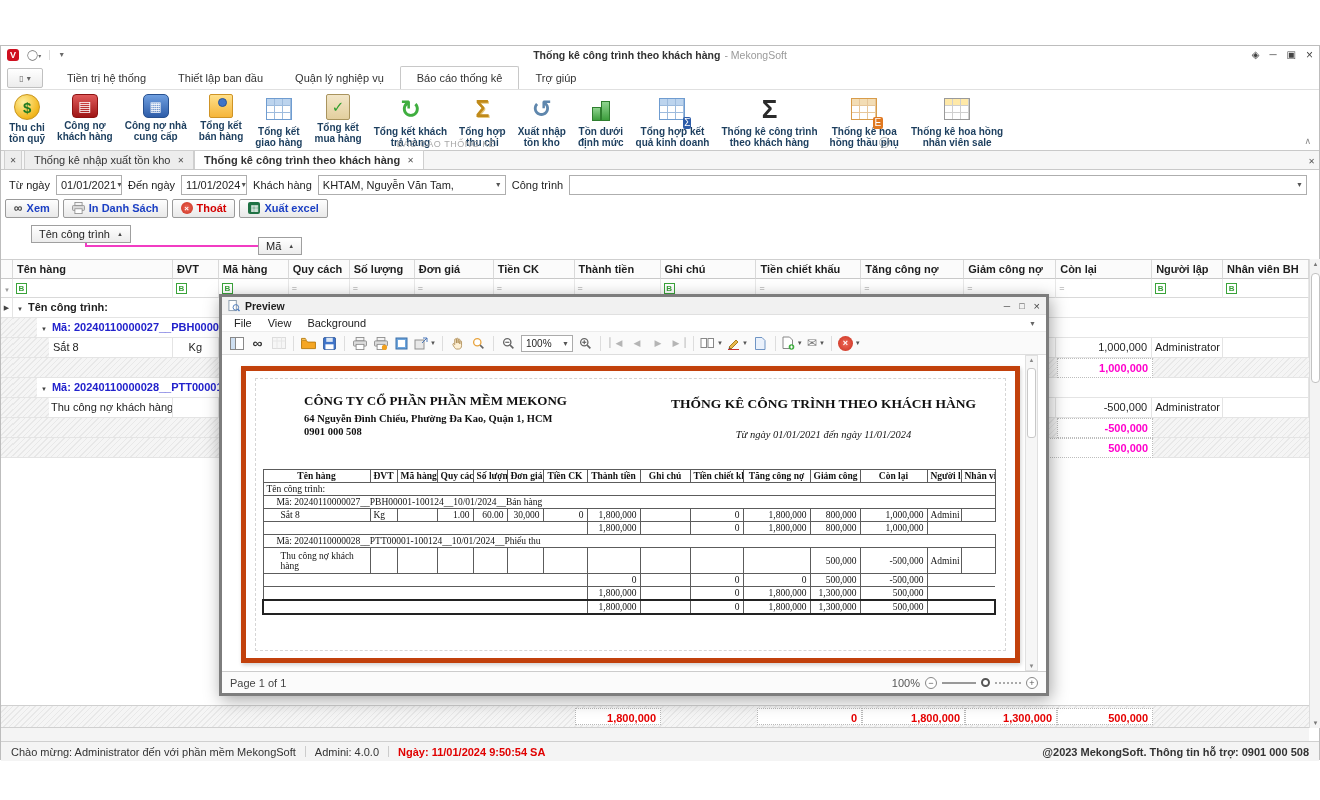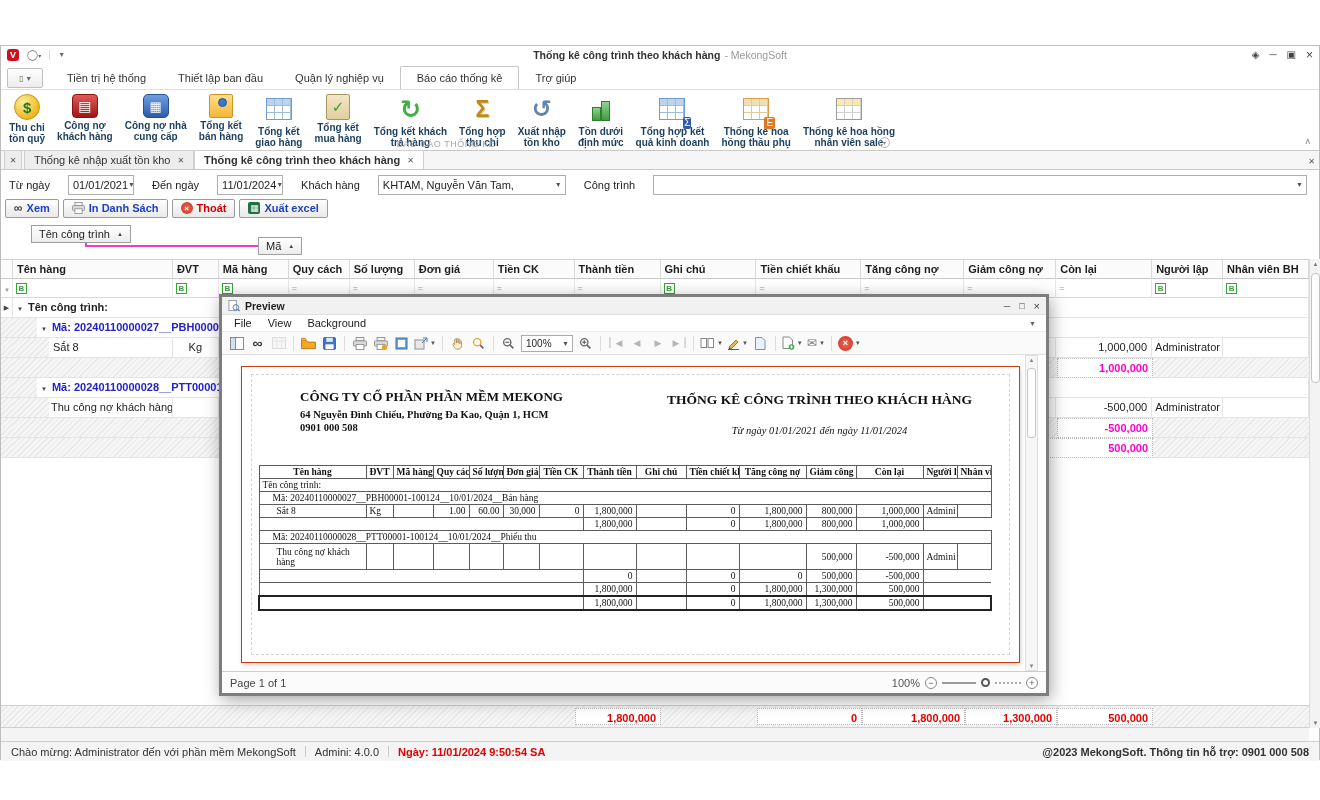--- a/index.html
+++ b/index.html
@@ -62,21 +62,21 @@
 .launcher{position:absolute;left:878px;bottom:2px;width:11px;height:11px;border:1px solid #b5b5b5;border-radius:50%;color:#8a8a8a;font-size:6px;display:flex;align-items:center;justify-content:center}
 .collapse{position:absolute;right:8px;bottom:4px;color:#8a8a8a;font-size:9px}
 
 .doctabs{position:absolute;left:0;top:105px;width:100%;height:19px;background:#f6f6f6;border-bottom:1px solid #c9c9c9;display:flex;align-items:flex-end}
 .dtabx{width:18px;height:19px;border:1px solid #cfcfcf;border-bottom:none;background:#ededed;display:flex;align-items:center;justify-content:center;font-size:8px;font-weight:bold;color:#555;margin-left:3px}
 .dtab{height:19px;display:flex;align-items:center;gap:7px;padding:0 9px;border:1px solid #cfcfcf;border-bottom:none;background:#ededed;color:#333}
 .dtab.active{background:#fff;font-weight:bold}
 .dclose{color:#555;font-size:8px;font-weight:bold}
 .tabright{position:absolute;right:4px;bottom:3px;font-size:8px;font-weight:bold;color:#555}
 
-.filters{position:absolute;left:0;top:126px;width:100%;height:25px;display:flex;align-items:center;gap:18px;padding:0 12px 0 8px}
+.filters{position:absolute;left:0;top:126px;width:100%;height:25px;display:flex;align-items:center;gap:6px;padding:0 12px 0 8px}
 .flabel{color:#222}
 .combo{height:20px;border:1px solid #aeaeae;background:#fff;display:flex;align-items:center;padding-left:4px;overflow:hidden;white-space:nowrap}
 .car{width:13px;align-self:stretch;display:flex;align-items:center;justify-content:center;color:#555;font-size:7px;margin-left:auto}
 .w66{width:66px}.w188{width:188px}
 .actions{position:absolute;left:0;top:151px;height:22px;display:flex;align-items:center;gap:4px;padding-left:4px}
 .abtn{height:19px;border:1px solid #9b9b9b;border-radius:2px;background:linear-gradient(#fefefe,#e9e9e9);display:flex;align-items:center;gap:4px;padding:0 8px;font-weight:bold;color:#1b3fc4}
 .abtn.red{color:#d40000}
 .bi{font-size:12px;color:#444;font-weight:bold}
 .i-excel{width:12px;height:12px;background:#1f7244;border-radius:2px;color:#fff;font-size:9px;display:flex;align-items:center;justify-content:center}
 .i-exit{width:12px;height:12px;border-radius:50%;background:radial-gradient(#ef6a5a,#c92f1d);color:#fff;font-size:8px;font-weight:bold;display:flex;align-items:center;justify-content:center}
@@ -131,21 +131,21 @@
 .ptool{height:23px;background:#fafafa;border-bottom:1px solid #ddd;display:flex;align-items:center;padding:0 6px;gap:4px}
 .ti{min-width:17px;height:17px;display:flex;align-items:center;justify-content:center;color:#555}
 .tsep{width:1px;height:15px;background:#ddd;margin:0 2px}
 .tcombo{width:52px;height:17px;border:1px solid #ababab;background:#fff;display:flex;align-items:center;padding-left:4px;font-size:10px}
 .tcar{font-size:6px;color:#555;margin-left:2px}
 .nav{color:#b5b5b5;font-size:9px;letter-spacing:-1px}
 .cred{width:15px;height:15px;border-radius:50%;background:radial-gradient(#ef6a5a,#c92f1d);color:#fff;font-size:9px;font-weight:bold;display:flex;align-items:center;justify-content:center}
 .binoc{font-size:14px;font-weight:bold;color:#333}
 .tdis{opacity:.45}
 .pdoc{position:absolute;left:0;top:58px;right:0;bottom:22px;background:#fff;overflow:hidden}
-.page{position:absolute;left:19px;top:11px;width:779px;height:297px;background:#fff;border:1px solid #c2410c;box-shadow:1px 2px 4px rgba(0,0,0,.18)}
+.page{position:absolute;left:19px;top:11px;width:779px;height:297px;background:#fff;border:5px solid #c2410c;box-shadow:1px 2px 4px rgba(0,0,0,.18)}
 .guide{position:absolute;left:9px;right:9px;top:7px;bottom:7px;border:1px dashed #d6d6d6}
 .pvscroll{position:absolute;right:8px;top:0;bottom:0;width:13px;background:#f6f6f6;border:1px solid #e0e0e0}
 .pvthumb{position:absolute;top:12px;left:1px;width:9px;height:70px;background:#fff;border:1px solid #c8c8c8;border-radius:3px}
 .pstatus{position:absolute;left:0;right:0;bottom:0;height:22px;border-top:1px solid #ccc;background:#fbfbfb;display:flex;align-items:center;padding:0 8px;color:#444}
 .zoomctl{margin-left:auto;display:flex;align-items:center;gap:5px;color:#555}
 .zc{width:12px;height:12px;border:1px solid #888;border-radius:50%;display:flex;align-items:center;justify-content:center;font-size:9px;color:#555;background:#fff}
 .ztrack1{width:34px;border-bottom:2px solid #999}
 .zthumb{width:9px;height:9px;border:2px solid #555;border-radius:50%;background:#fff}
 .ztrack2{width:26px;border-bottom:2px dotted #aaa}
 
@@ -254,20 +254,25 @@
           <span class="ric r11"></span>
           <span class="rlab">Tồn dưới
 định mức</span>
         </div>
       <div class="ritem">
           <span class="ric r12">
             <span class="tbl"></span>
           </span>
           <span class="rlab">Tổng hợp kết
 quả kinh doanh</span>
+        </div>
+      <div class="ritem">
+          <span class="ric r13"></span>
+          <span class="rlab">Thống kê công trình
+theo khách hàng</span>
         </div>
       <div class="ritem">
           <span class="ric r14">
             <span class="tbl tbl-o"></span>
           </span>
           <span class="rlab">Thống kê hoa
 hồng thầu phụ</span>
         </div>
       <div class="ritem">
           <span class="ric">

